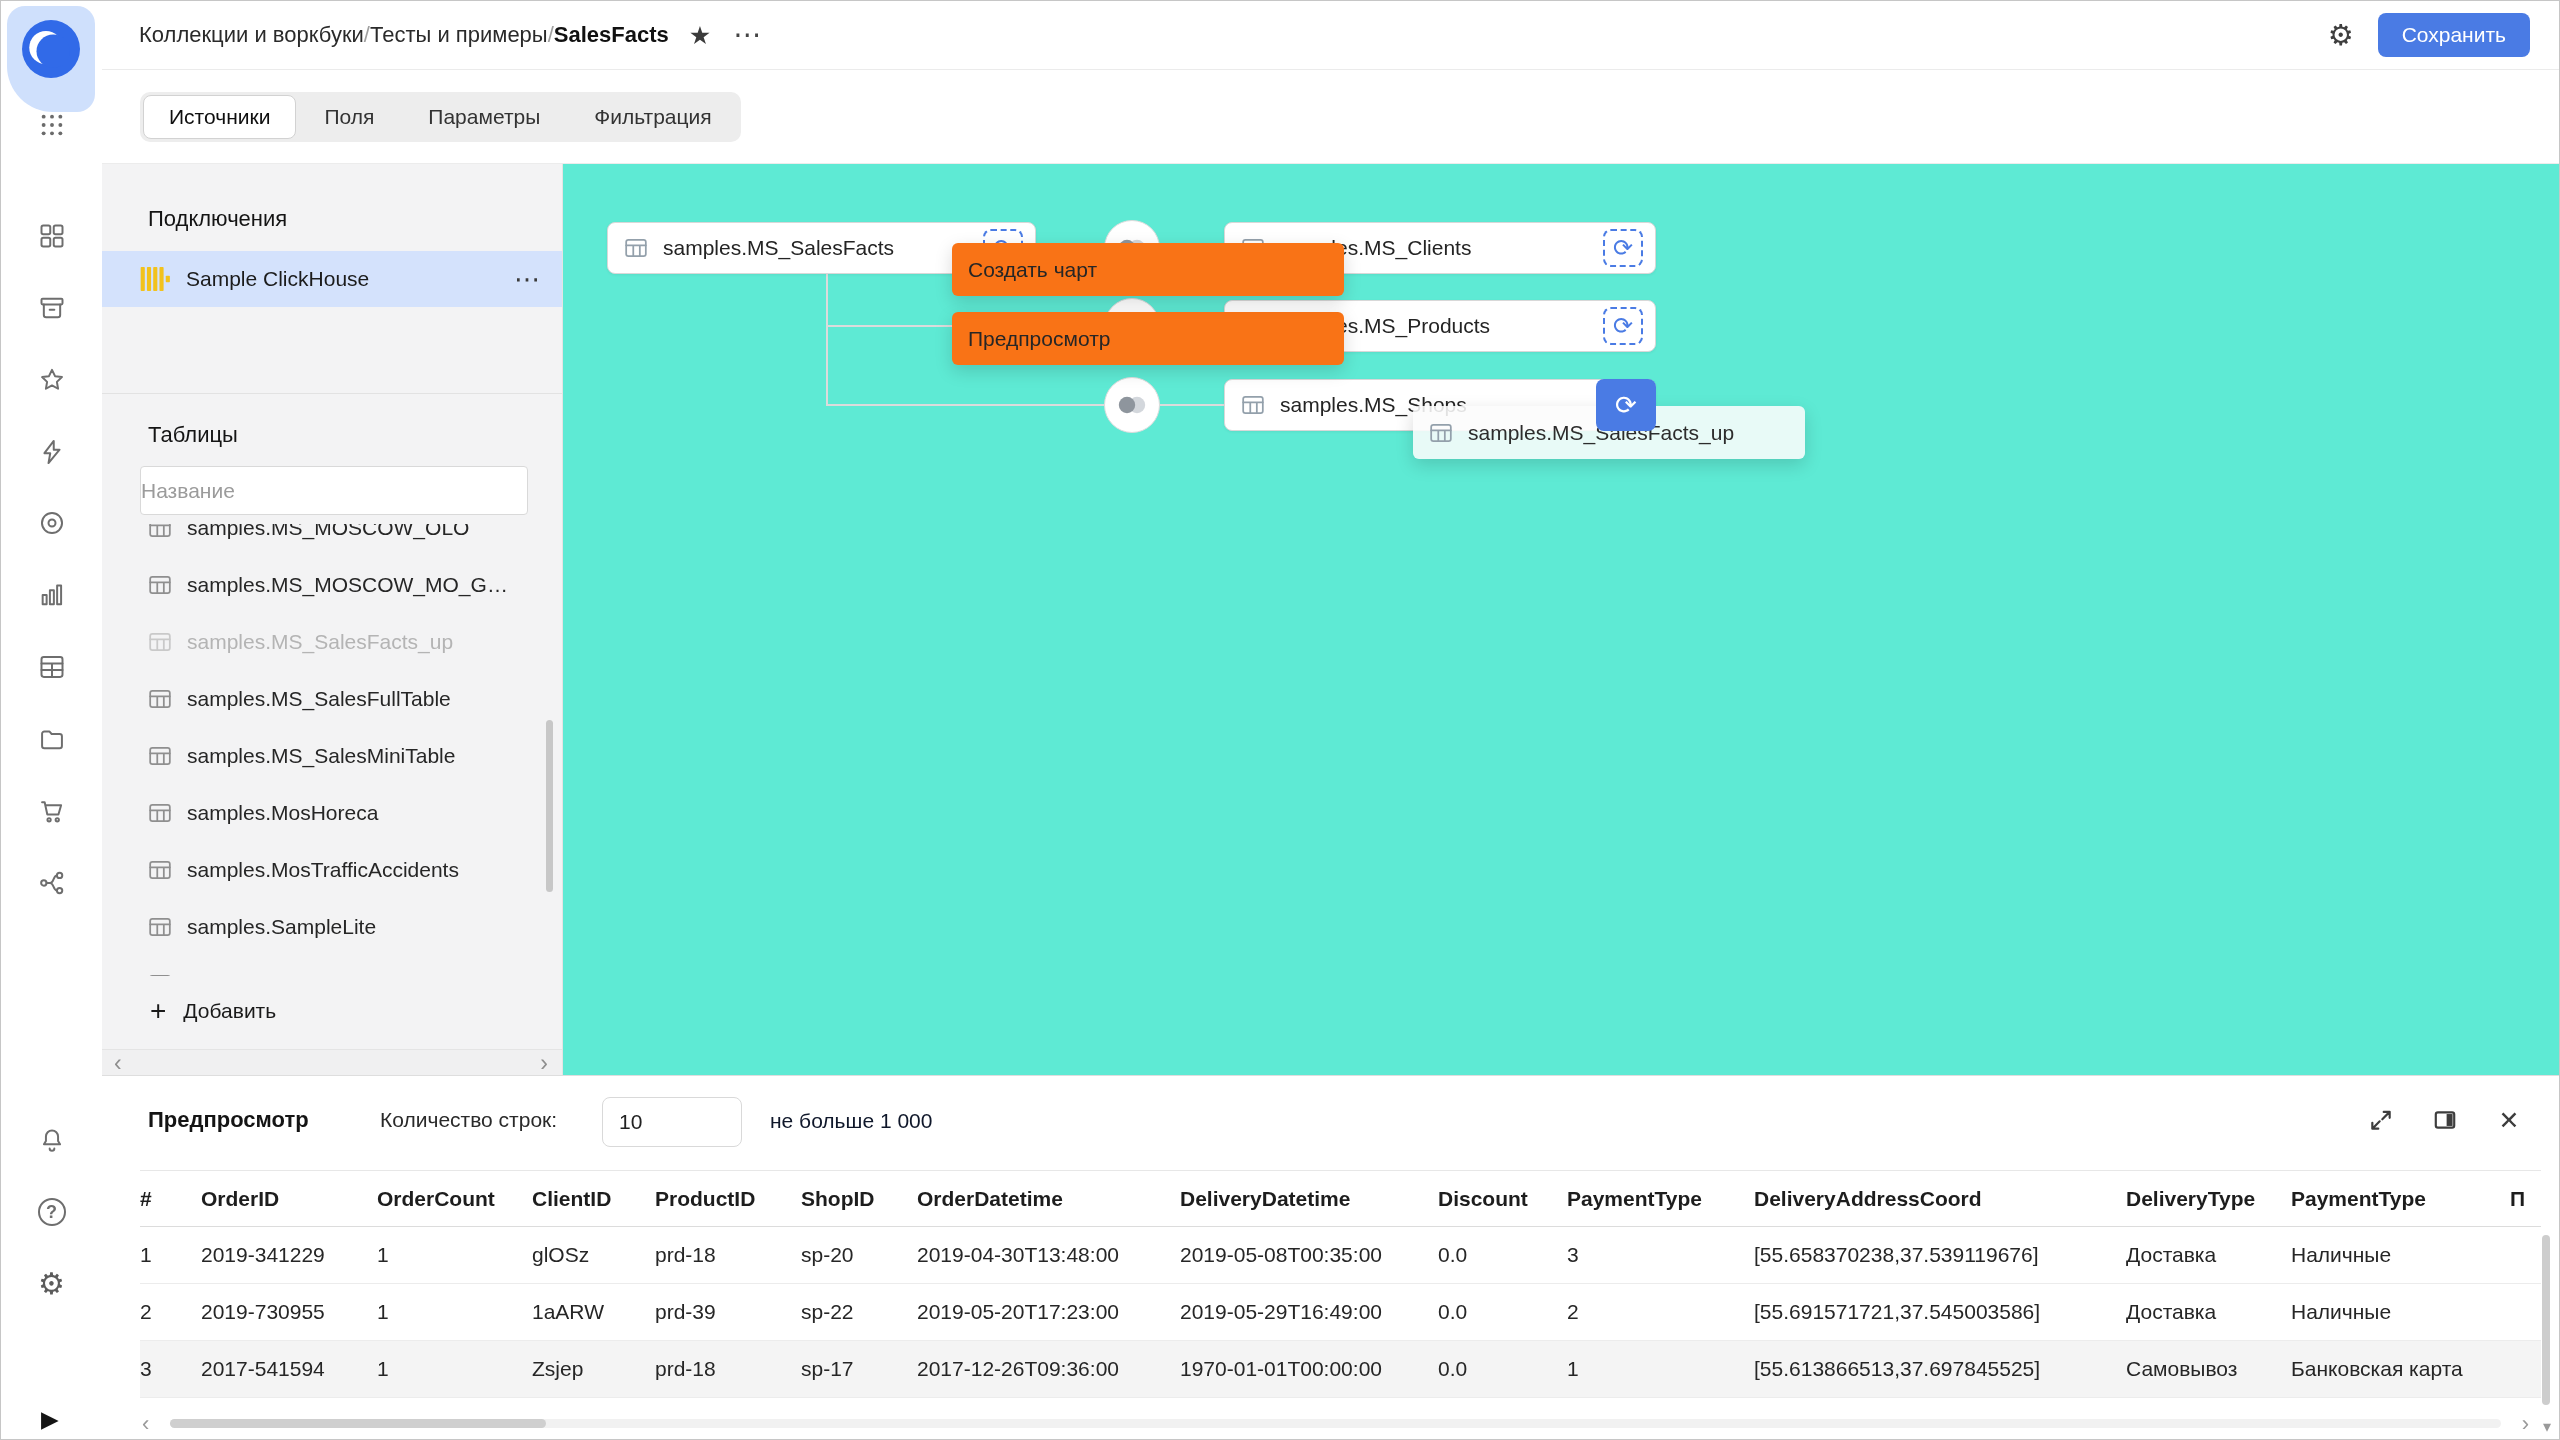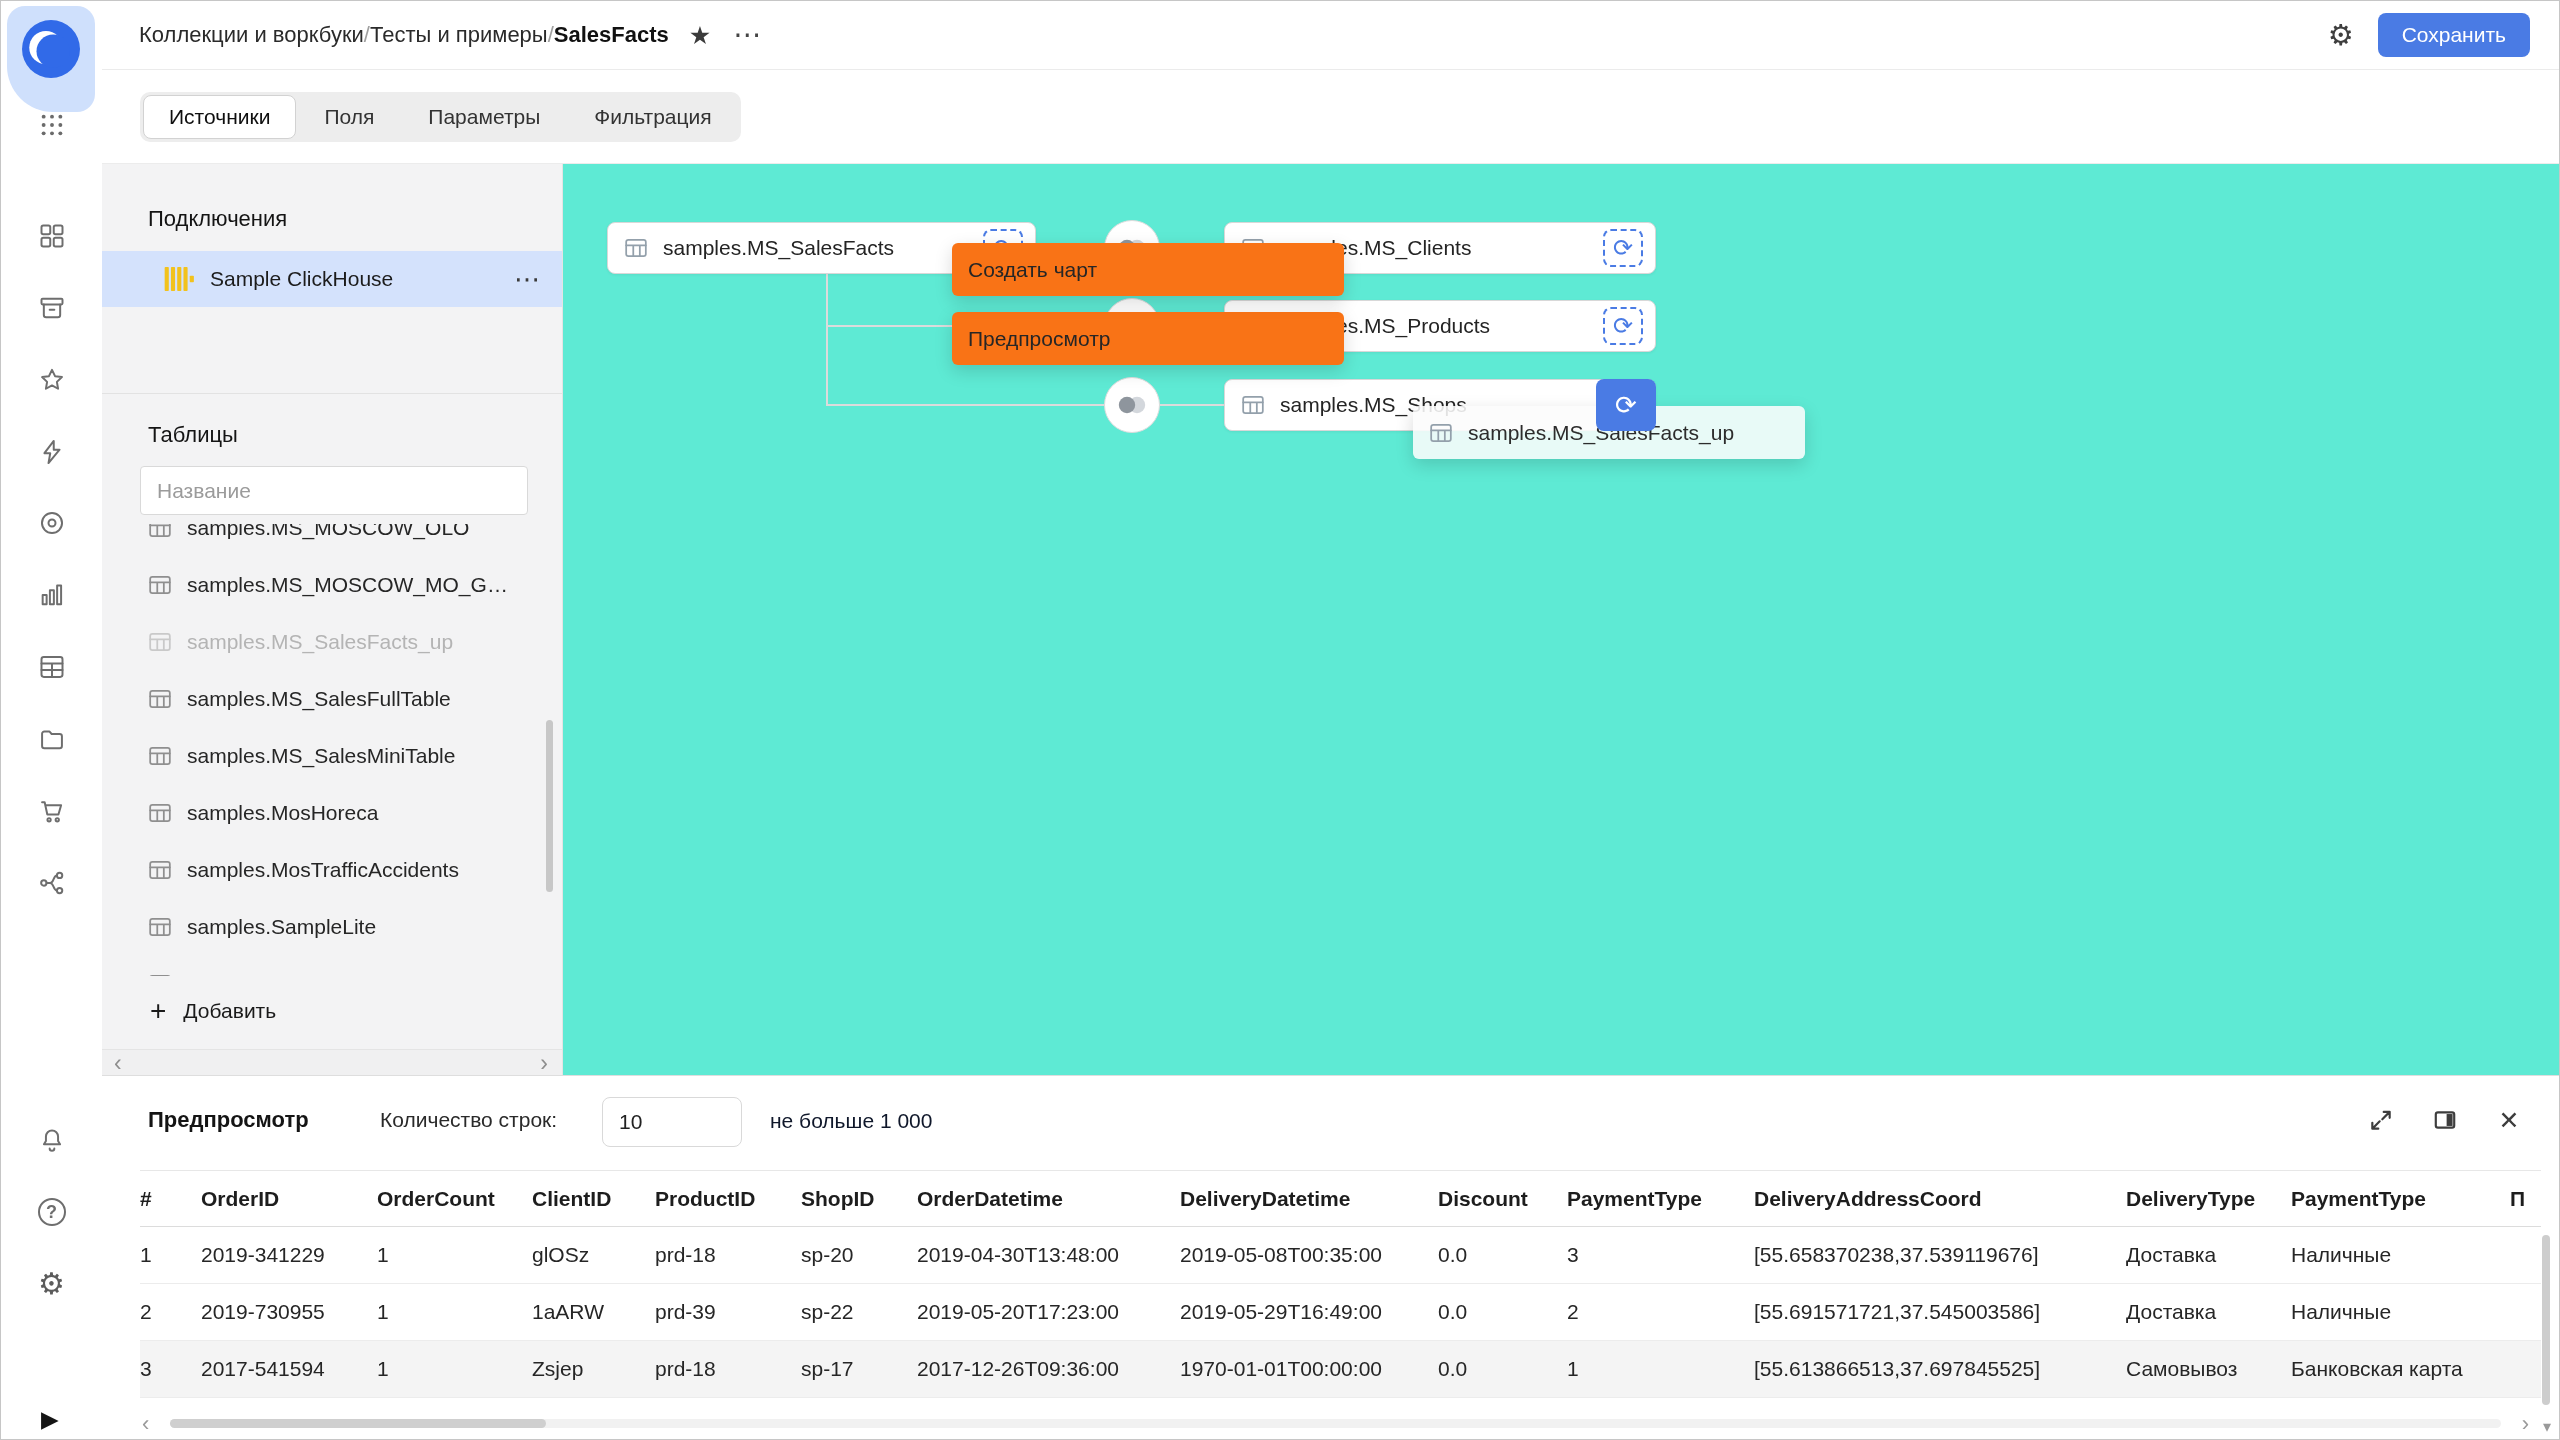--- a/index.html
+++ b/index.html
@@ -42,26 +42,26 @@
   .seg{height:44px;padding:0 25px;font-size:21px;border:1px solid transparent;background:transparent;
        border-radius:8px;color:#333;cursor:pointer;font-family:"Liberation Sans",sans-serif}
   .seg.active{background:#fff;border:1px solid #d2d2d2;color:#0f0f0f}
   .preview-btn{margin-left:auto}
 
   
   .sidebar{position:absolute;left:101px;top:163px;width:461px;height:913px;background:#f3f3f4;
            z-index:10;border-right:1px solid #e4e4e4}
   .side-title{position:absolute;left:46px;font-size:22px;font-weight:400;color:#141414}
   .conn-row{position:absolute;left:0;right:0;top:87px;height:56px;background:#d4e2fc;display:flex;
-            align-items:center;gap:16px;padding-left:60px;cursor:pointer}
+            align-items:center;gap:16px;padding-left:36px;cursor:pointer}
   .conn-name{font-size:21px;color:#1c1c1c}
   .conn-dots{margin-left:auto;margin-right:22px;font-size:26px;color:#3a3a3a;cursor:pointer;line-height:1}
   .side-divider{position:absolute;left:0;right:0;top:229px;height:1px;background:#e2e2e2}
   .search{position:absolute;left:38px;top:302px;width:388px;height:49px;border:1px solid #d9d9d9;
-          border-radius:4px;background:#fff;font-size:21px;padding:0 16px;color:#222;
+          border-radius:4px;background:#fff;font-size:21px;padding:0 0;color:#222;
           font-family:"Liberation Sans",sans-serif}
   .search::placeholder{color:#9b9b9b}
   .tlist-viewport{position:absolute;left:0;right:0;top:360px;height:452px;overflow:hidden}
   .tlist{margin-top:-25px}
   .trow{height:57px;display:flex;align-items:center;gap:15px;padding-left:46px;font-size:21px;
         color:#262626;cursor:pointer;white-space:nowrap}
   .trow.disabled{color:#b4b4b4}
   .trow.disabled .tbl-ic{stroke:#c9c9c9}
   .tscroll{position:absolute;right:9px;top:196px;width:7px;height:172px;border-radius:4px;background:#c7c7c7;cursor:pointer}
   .add-row{position:absolute;left:48px;top:822px;height:50px;display:flex;align-items:center;gap:17px;

